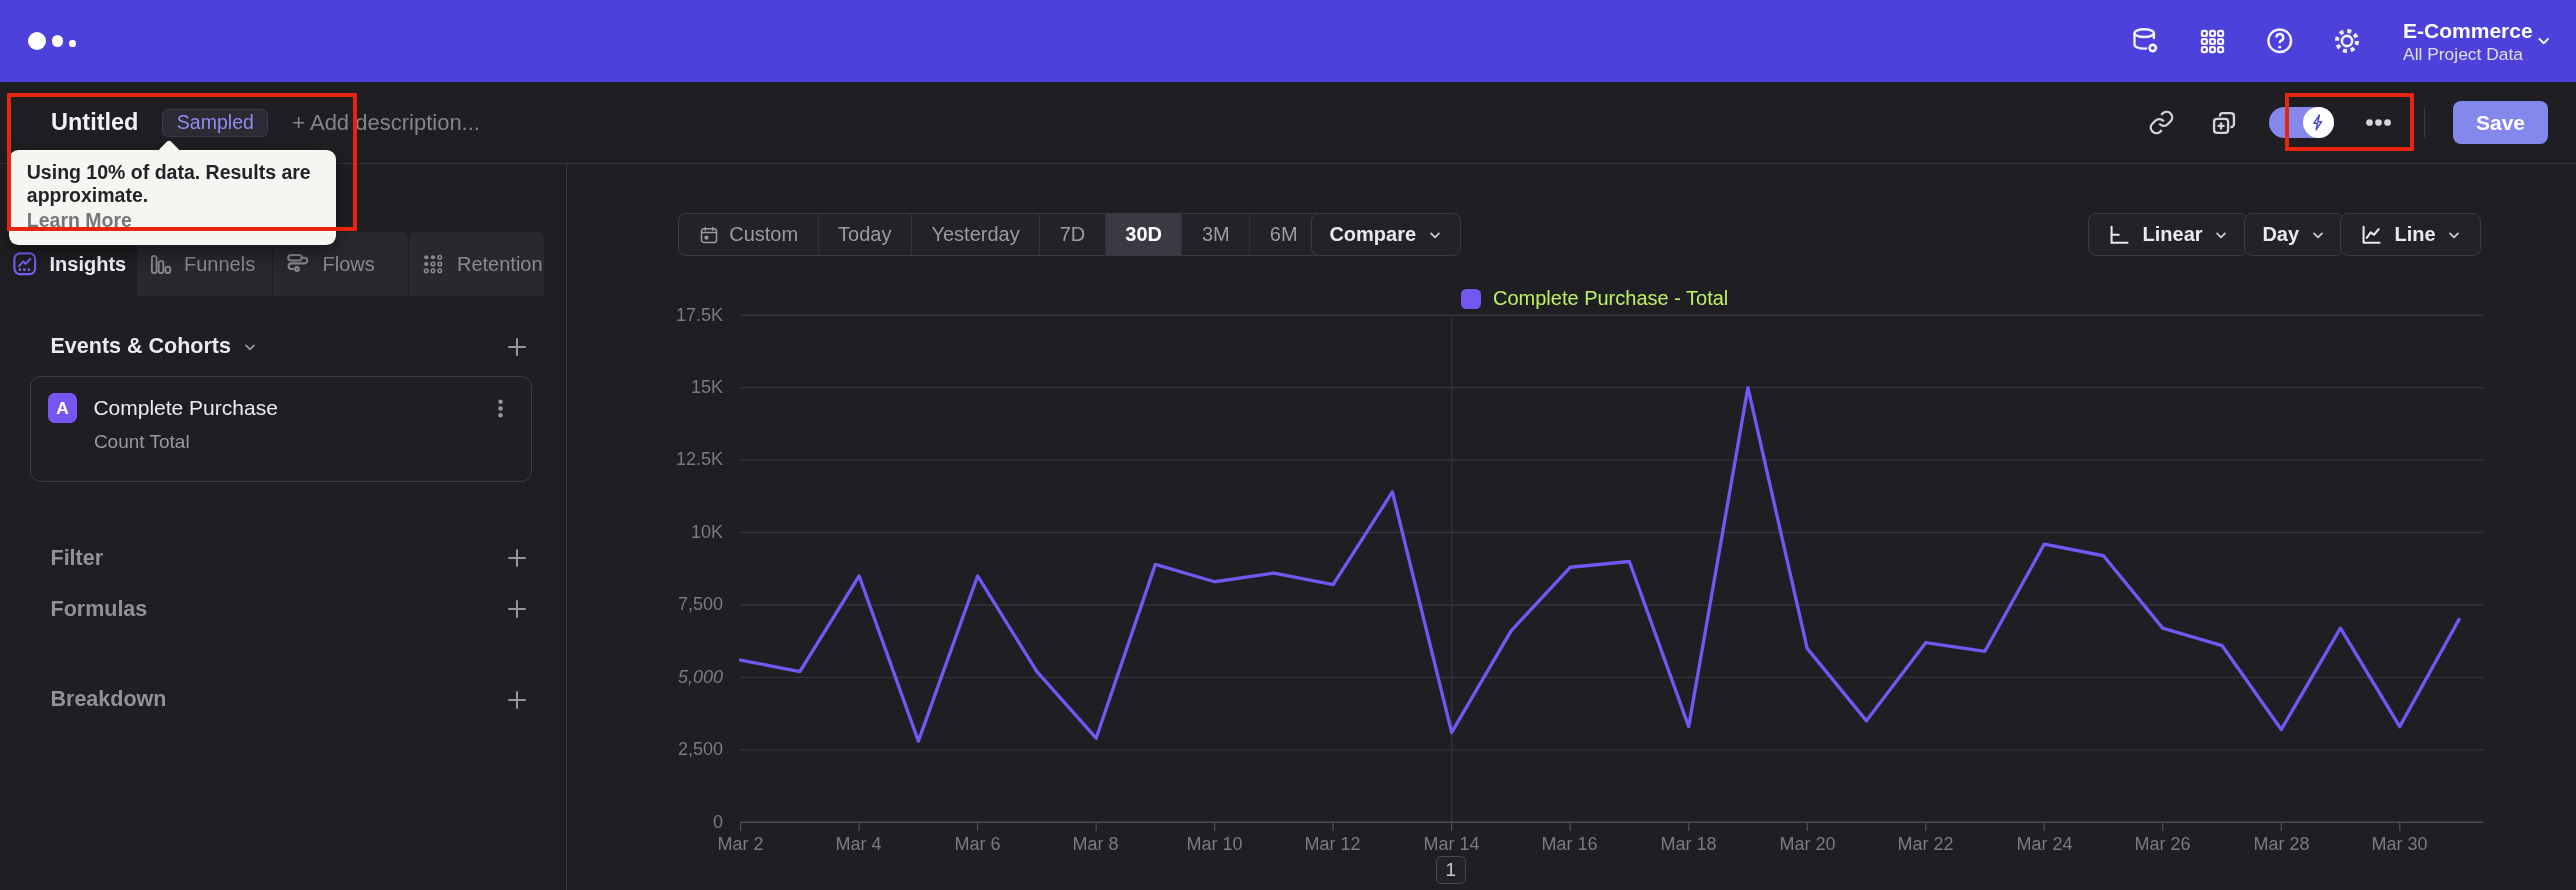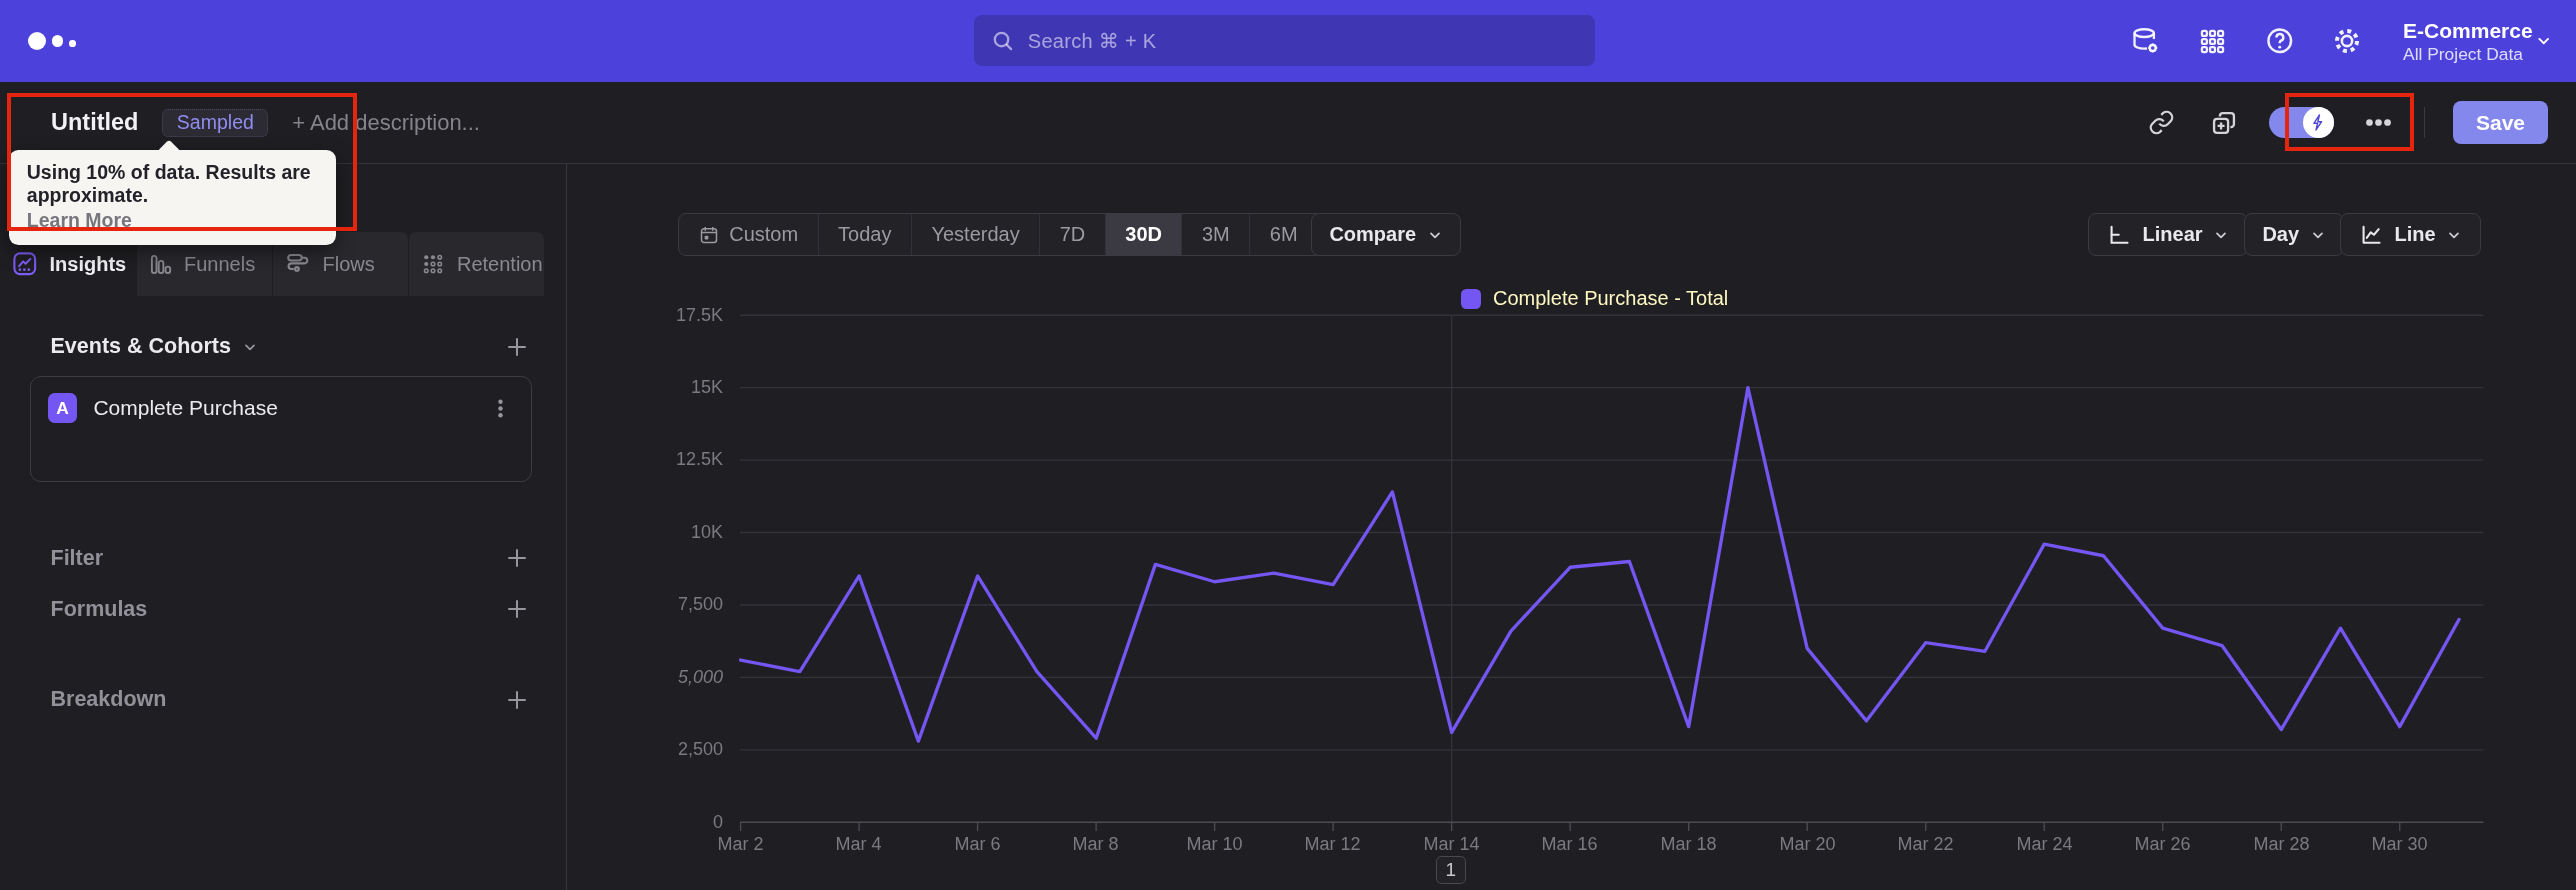--- a/index.html
+++ b/index.html
@@ -93,42 +93,35 @@
 
   
   .chart-layer{position:absolute;inset:0;pointer-events:none}
   #chart-svg{position:absolute;inset:0;width:100%;height:100%}
   .grid{stroke:#34333a;stroke-width:2}
   .axis{stroke:#4d4c53;stroke-width:2}
   .tick{stroke:#4d4c53;stroke-width:2}
   .series{fill:none;stroke:var(--accent);stroke-width:5;stroke-linejoin:round;stroke-linecap:round}
   .ylabel{position:absolute;left:561px;width:162px;text-align:right;font-size:18px;color:var(--muted)}
   .xlabel{position:absolute;width:107px;text-align:center;font-size:18px;color:var(--muted);top:834px}
-  .legend{position:absolute;left:1461px;top:287px;display:flex;align-items:center;gap:12px;font-size:20px;color:#fef9c3;z-index:4}
+  .legend{position:absolute;left:1461px;top:287px;display:flex;align-items:center;gap:12px;font-size:20px;color:#bef264;z-index:4}
   .legend-swatch{width:20px;height:20px;border-radius:5.4px;background:var(--accent)}
   .page-btn{position:absolute;left:1436px;top:856px;width:29.5px;height:28px;border:1.3px solid #4a494f;border-radius:5.4px;color:#c9c8cd;font-size:19px;display:flex;align-items:center;justify-content:center;background:#232227;cursor:pointer;z-index:5}
 </style>
 </head>
 <body>
 
 <div class="app">
 
   <header class="topnav">
     <div class="logo">
         <i class="d1"></i>
         <i class="d2"></i>
         <i class="d3"></i>
       </div>
-    <div class="search">
-      <svg viewBox="0 0 24 24" width="23" height="23">
-          <circle cx="11" cy="11" r="7" fill="none" stroke="currentColor" stroke-width="2.4"></circle>
-          <line x1="16.5" y1="16.5" x2="21" y2="21" stroke="currentColor" stroke-width="2.4" stroke-linecap="round"></line>
-        </svg>
-      <span class="ph">Search  ⌘ + K</span>
-    </div>
     <div class="nav-right">
       <span class="nav-icon">
         <svg viewBox="0 0 24 24" width="31" height="31" fill="none" stroke="currentColor" stroke-width="1.8">
             <ellipse cx="11" cy="5.5" rx="7.5" ry="3"></ellipse>
             <path d="M3.5 5.5v9c0 1.7 3.4 3 7.5 3 .7 0 1.5 0 2.2-.1"></path>
             <path d="M18.5 5.5v4.6"></path>
             <circle cx="17.6" cy="17" r="2.3"></circle>
             <path d="M17.6 13.5v1.3M17.6 19.2v1.3M14.1 17h1.3M19.8 17h1.3M15.2 14.6l.9.9M19.1 18.5l.9.9M15.2 19.4l.9-.9M19.1 15.5l.9-.9"></path>
           </svg>
         </span>
@@ -271,20 +264,21 @@
           <span class="event-badge">A</span>
           <span class="event-name">Complete Purchase</span>
           <span class="kebab">
             <svg viewBox="0 0 24 24" width="23" height="23">
                 <circle cx="12" cy="5" r="2.3" fill="currentColor"></circle>
                 <circle cx="12" cy="12" r="2.3" fill="currentColor"></circle>
                 <circle cx="12" cy="19" r="2.3" fill="currentColor"></circle>
               </svg>
             </span>
         </div>
+        <div class="event-metric">Count Total</div>
       </div>
 
       <div class="section-row dim mt2">
         <span class="label">Filter</span>
         <span class="plus">
           <svg viewBox="0 0 24 24" width="24" height="24">
               <path d="M12 4v16M4 12h16" stroke="currentColor" stroke-width="2" fill="none" stroke-linecap="round"></path>
             </svg>
           </span>
       </div>

